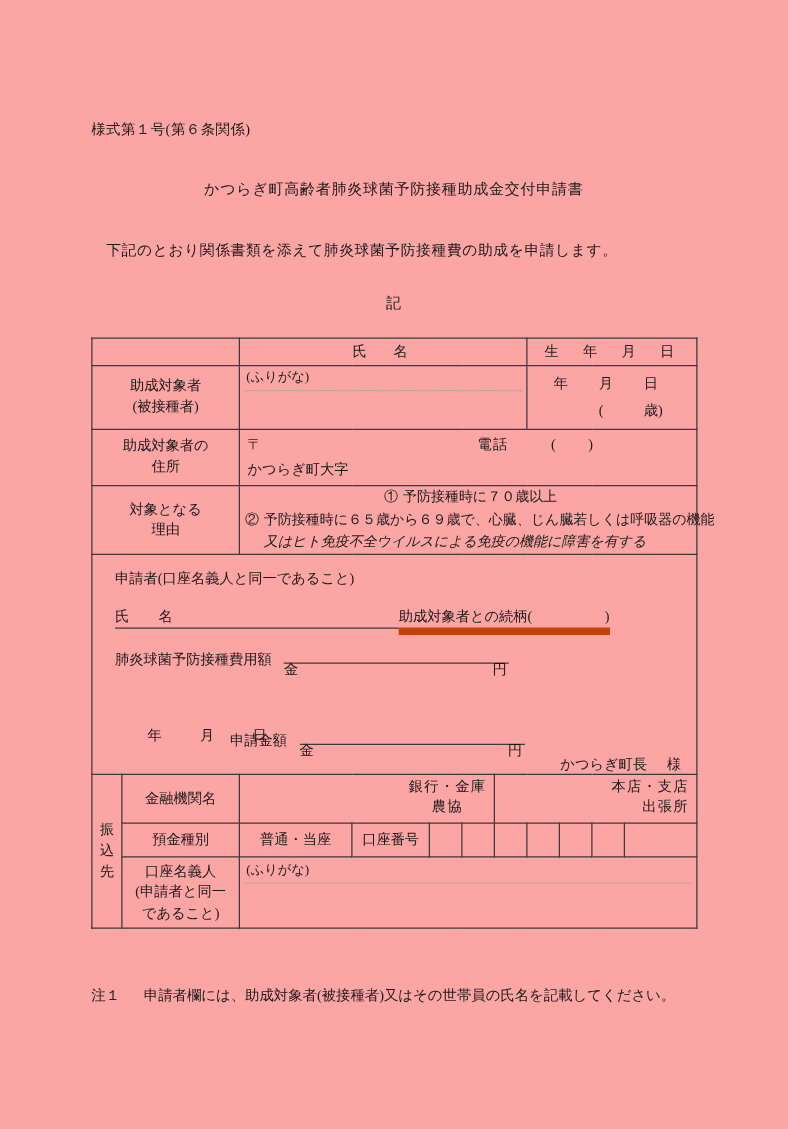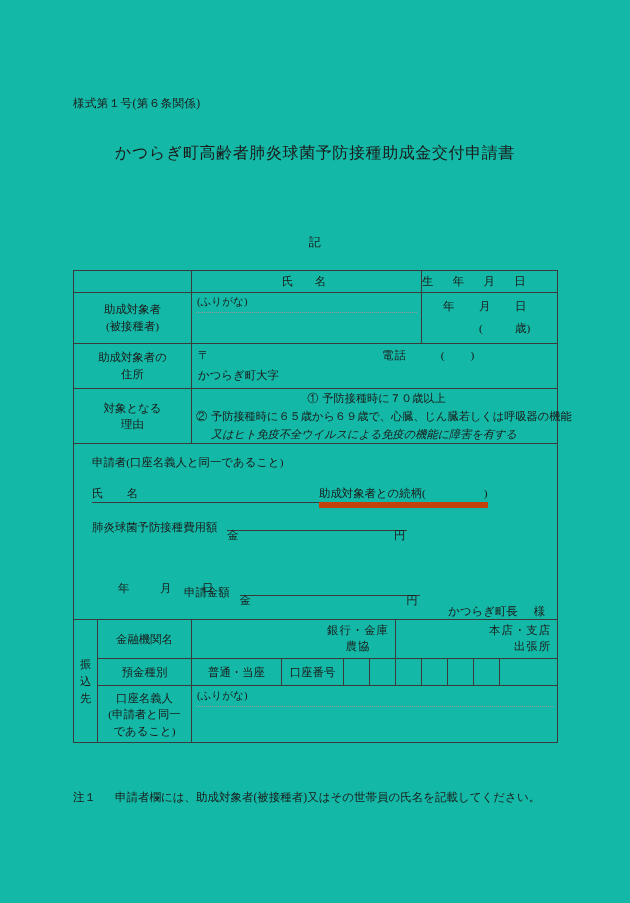--- a/index.html
+++ b/index.html
@@ -13,39 +13,39 @@
     position: relative;
     font-family: "Liberation Serif", "DejaVu Serif", serif;
     color: #1a1a1a;
     font-size: 11.5px;
     overflow: hidden;
   }
 
   .page {
     position: absolute;
     inset: 0;
-    background: #14b8a6;
+    background: #fca5a5;
   }
 
   
   .doc-no {
     position: absolute;
     left: 73px;
     top: 96px;
     font-size: 11.5px;
     letter-spacing: 0.4px;
     white-space: nowrap;
   }
   .doc-title {
     position: absolute;
     left: 0;
     right: 0;
     top: 143px;
     text-align: center;
-    font-size: 16px;
+    font-size: 12px;
     letter-spacing: 0.6px;
     white-space: nowrap;
   }
   .doc-lead {
     position: absolute;
     left: 85px;
     top: 193px;
     font-size: 11.8px;
     letter-spacing: 0.5px;
     white-space: nowrap;
@@ -76,21 +76,21 @@
     vertical-align: middle;
   }
   .lbl {
     text-align: center;
     line-height: 1.45;
     padding: 4px 2px;
   }
   .ctr { text-align: center; }
 
   .nm-hdr { height: 21px; text-align: center; letter-spacing: 5px; }
-  .dob-hdr { height: 21px; letter-spacing: 4px; }
+  .dob-hdr { height: 21px; text-align: center; letter-spacing: 4px; }
 
   .furi-cell {
     position: relative;
     height: 50px;
     padding: 0;
   }
   .furi-top {
     position: absolute;
     left: 5px;
     top: 2px;
@@ -294,20 +294,21 @@
   .notes .note { white-space: nowrap; }
   .notes .note-key { display: inline-block; width: 42px; }
 </style>
 </head>
 <body>
 
 <div class="page">
 
   <div class="doc-no">様式第１号(第６条関係)</div>
   <div class="doc-title">かつらぎ町高齢者肺炎球菌予防接種助成金交付申請書</div>
+  <div class="doc-lead">下記のとおり関係書類を添えて肺炎球菌予防接種費の助成を申請します。</div>
   <div class="doc-ki">記</div>
 
   <table class="form-table">
     <colgroup>
       <col style="width:24px">
       <col style="width:94px">
       <col style="width:90px">
       <col style="width:62px">
       <col style="width:26px">
       <col style="width:26px">

